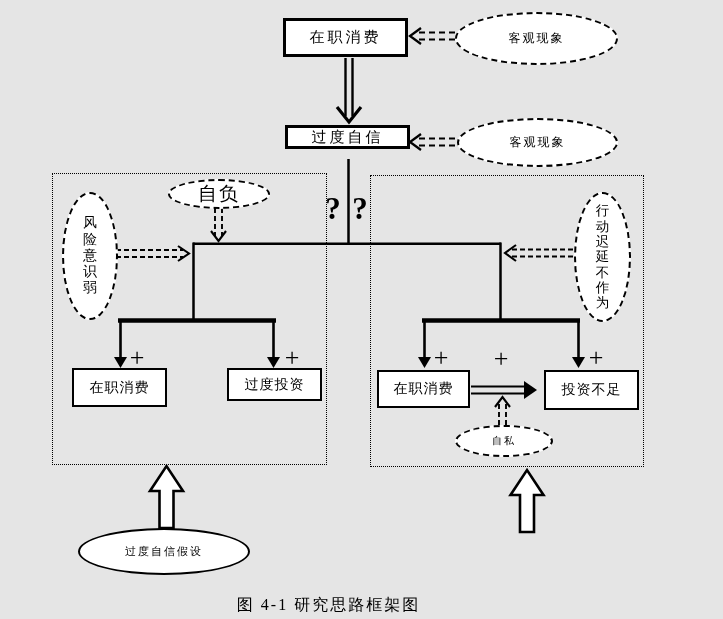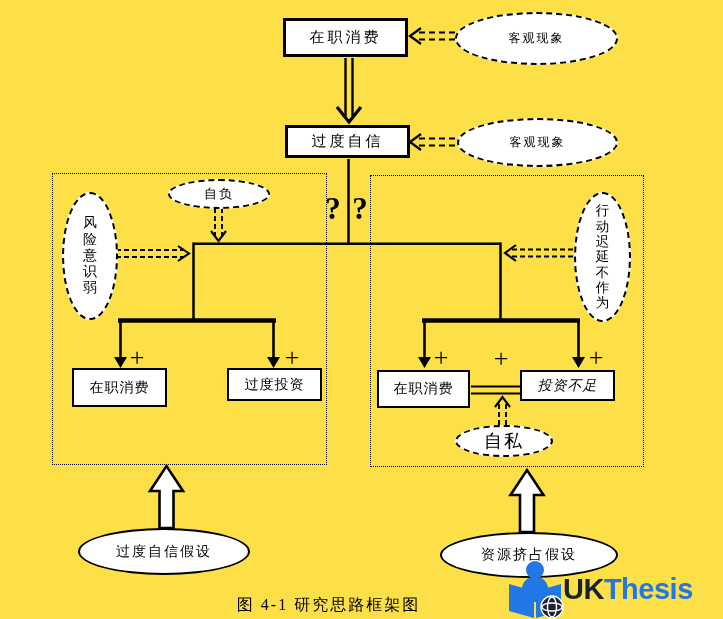--- a/index.html
+++ b/index.html
@@ -1,29 +1,29 @@
 <!DOCTYPE html>
 <html><head>
 <meta charset="utf-8">
 <style>
   html,body{margin:0;padding:0;background:#fff;}
   #stage{
-    position:relative;width:723px;height:619px;background:#fde047;overflow:hidden;
+    position:relative;width:723px;height:619px;background:#e5e5e5;overflow:hidden;
     font-family:"Liberation Serif","DejaVu Serif",serif;color:#000;
   }
   .panel{position:absolute;border:1.6px dotted #000;z-index:1;background:transparent;}
   #connectors{position:absolute;left:0;top:0;z-index:2;}
   .box{position:absolute;box-sizing:border-box;background:#fff;border:2.6px solid #000;
        display:flex;align-items:center;justify-content:center;font-size:14px;
        letter-spacing:1px;z-index:3;white-space:nowrap;}
   .box.thick{border-width:3px;font-size:15px;letter-spacing:3px;}
   .ellipse{position:absolute;box-sizing:border-box;border-radius:50%;background:#fff;
        display:flex;align-items:center;justify-content:center;z-index:3;text-align:center;}
   .ellipse.dashed{border:2.3px dashed #000;font-size:12px;letter-spacing:2px;}
-  .ellipse.solid{border:2.7px solid #000;font-size:14px;letter-spacing:2px;}
+  .ellipse.solid{border:2.7px solid #000;font-size:11px;letter-spacing:2px;}
   .vtext{word-break:break-all;width:1em;line-height:1.16;letter-spacing:0;text-align:center;}
   .qmark{position:absolute;z-index:3;font-size:31px;font-weight:bold;line-height:1;width:20px;text-align:center;}
   .plus{position:absolute;z-index:4;font-size:26px;font-weight:400;line-height:1;width:26px;text-align:center;}
   #caption{position:absolute;left:0;top:595;width:657px;text-align:center;
        font-size:16px;letter-spacing:2px;z-index:3;top:595px;}
   #logo{position:absolute;left:504px;top:560px;width:219px;height:59px;z-index:5;}
   #logo-text{position:absolute;left:59px;top:15px;font-family:"Liberation Sans","DejaVu Sans",sans-serif;
        font-weight:bold;font-size:29px;line-height:1;letter-spacing:-0.5px;white-space:nowrap;}
 </style>
 </head>
@@ -110,60 +110,43 @@
     <g>
       <polygon points="159.5,528 159.5,491 150,491 166.5,466 183,491 173.5,491 173.5,528" fill="#fff" stroke="#000" stroke-width="2.6"></polygon>
     </g>
     <g>
       <polygon points="520,532 520,495 510.5,495 527,470 543.5,495 534,495 534,532" fill="#fff" stroke="#000" stroke-width="2.6"></polygon>
     </g>
   </svg>
 
   <div class="box thick" style="left:283px;top:18px;width:125px;height:39px;">在职消费</div>
   <div class="ellipse dashed" style="left:455px;top:12px;width:163px;height:53px;">客观现象</div>
-  <div class="box thick" style="left:285px;top:125px;width:125px;height:33px;">过度自信</div>
+  <div class="box thick" style="left:285px;top:125px;width:125px;height:24px;">过度自信</div>
   <div class="ellipse dashed" style="left:457px;top:118px;width:161px;height:49px;">客观现象</div>
 
   <div class="qmark" style="left:323px;top:193px;">?</div>
   <div class="qmark" style="left:350px;top:193px;">?</div>
 
-  <div class="ellipse dashed" style="left:168px;top:179px;width:102px;height:30px;font-size:13px;">自负</div>
+  <div class="ellipse dashed" style="left:168px;top:179px;width:102px;height:30px;font-size:19px;">自负</div>
   <div class="ellipse dashed" style="left:62px;top:192px;width:56px;height:128px;font-size:14px;justify-content:center;">
     <span class="vtext">风险意识弱</span>
   </div>
   <div class="box" style="left:72px;top:368px;width:95px;height:39px;">在职消费</div>
   <div class="box" style="left:227px;top:368px;width:95px;height:33px;">过度投资</div>
   <div class="plus" style="left:124px;top:345px;">+</div>
   <div class="plus" style="left:279px;top:345px;">+</div>
 
   <div class="ellipse dashed" style="left:574px;top:192px;width:57px;height:130px;font-size:13.5px;">
     <span class="vtext" style="line-height:1.14;">行动迟延不作为</span>
   </div>
   <div class="box" style="left:377px;top:370px;width:93px;height:38px;">在职消费</div>
-  <div class="box" style="left:520px;top:370px;width:95px;height:31px;font-style:italic;">投资不足</div>
-  <div class="ellipse dashed" style="left:455px;top:425px;width:98px;height:32px;font-size:18px;">自私</div>
+  <div class="box" style="left:544px;top:370px;width:95px;height:40px;">投资不足</div>
+  <div class="ellipse dashed" style="left:455px;top:425px;width:98px;height:32px;font-size:10px;">自私</div>
   <div class="plus" style="left:428px;top:345px;">+</div>
   <div class="plus" style="left:583px;top:345px;">+</div>
   <div class="plus" style="left:488px;top:346px;">+</div>
 
   <div class="ellipse solid" style="left:78px;top:528px;width:172px;height:47px;">过度自信假设</div>
-  <div class="ellipse solid" style="left:440px;top:532px;width:178px;height:46px;">资源挤占假设</div>
 
   <div id="caption">图 4-1  研究思路框架图</div>
 
-  <div id="logo">
-    <svg width="68" height="59" viewBox="0 0 68 59">
-      <circle cx="31" cy="10" r="9" style="fill: rgb(34, 119, 230);"></circle>
-      <path d="M17,36 C17,21 23,17 31,17 C39,17 45,21 45,36 L45,42 L17,42 Z" style="fill: rgb(34, 119, 230);"></path>
-      <path d="M5,24 L30,31 L30,58 L5,51 Z" style="fill: rgb(34, 119, 230);"></path>
-      <path d="M57,24 L32,31 L32,58 L57,51 Z" style="fill: rgb(34, 119, 230);"></path>
-      <g>
-        <circle cx="48" cy="47" r="11" stroke="#fff" stroke-width="1.4" style="fill: rgb(27, 33, 52);"></circle>
-        <ellipse cx="48" cy="47" rx="4.5" ry="10" fill="none" stroke="#fff" stroke-width="1.4"></ellipse>
-        <ellipse cx="48" cy="47" rx="10" ry="4" fill="none" stroke="#fff" stroke-width="1.4"></ellipse>
-      </g>
-    </svg>
-    <div id="logo-text">
-      <span style="color: rgb(27, 33, 52);">UK</span><span style="color: rgb(34, 119, 230);">Thesis</span>
-    </div>
-  </div>
 
 </div>
 
 </body></html>

